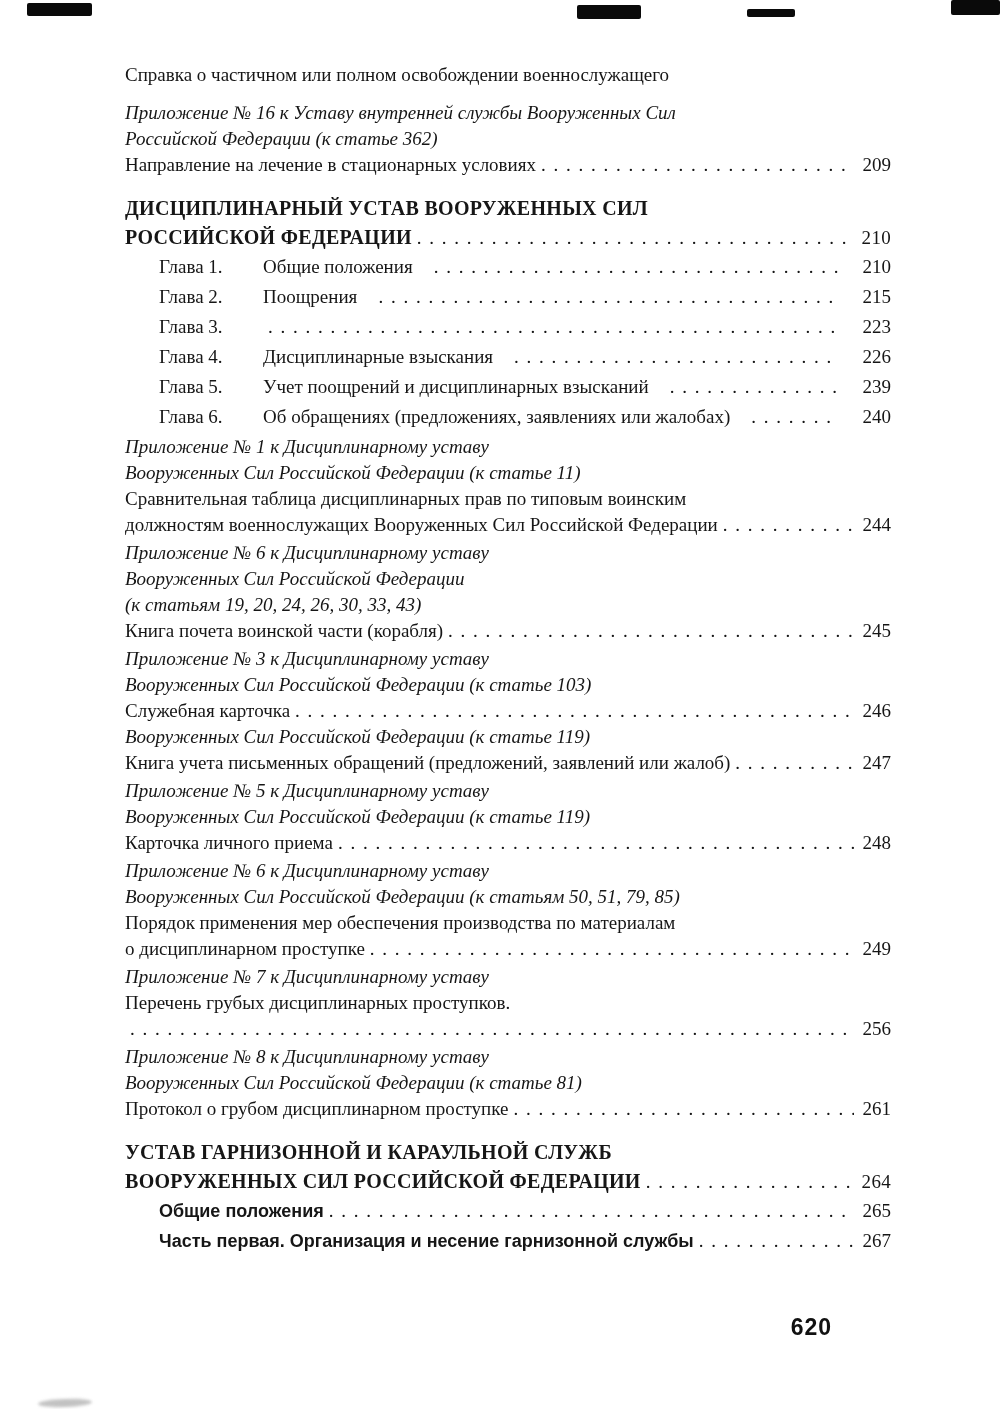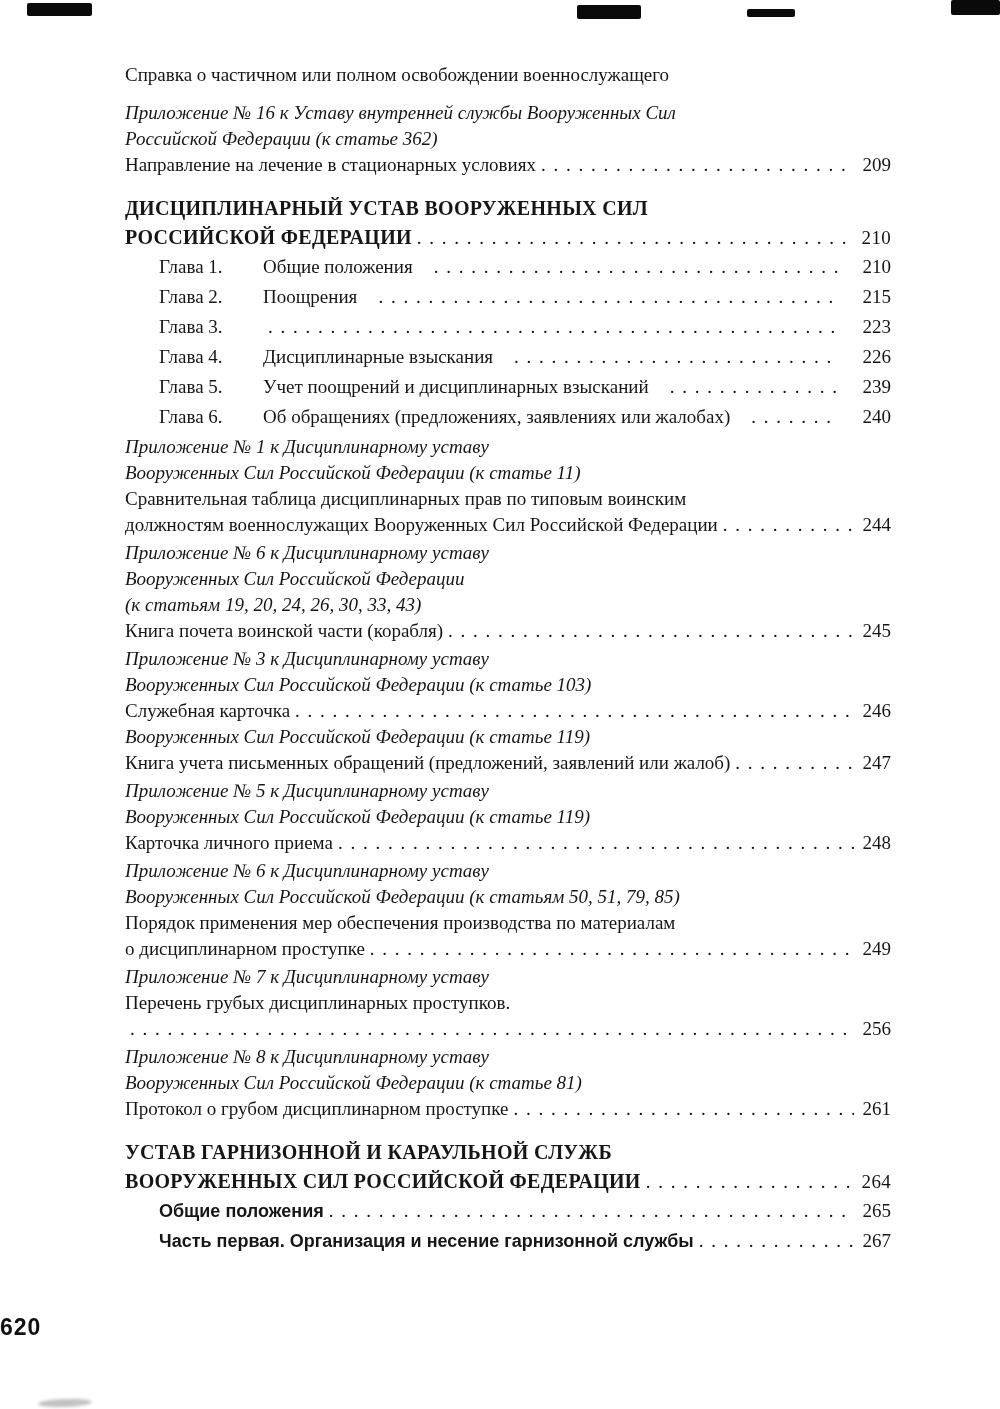--- a/index.html
+++ b/index.html
@@ -41,21 +41,21 @@
   }
   .dots::after{
     content:". . . . . . . . . . . . . . . . . . . . . . . . . . . . . . . . . . . . . . . . . . . . . . . . . . . . . . . . . . . . . . . . . . . . . . . . . . . . . . . . . . . . . . . .";
   }
   .pg{
     flex:0 0 auto;min-width:32px;text-align:right;
     font-style:normal;font-weight:400;font-size:19px;
     font-family:"Liberation Serif","DejaVu Serif",serif;
   }
   .folio{
-    position:absolute;left:0;top:1314px;width:832px;text-align:left;
+    position:absolute;left:0;top:1314px;width:832px;text-align:right;
     font-family:"Liberation Sans","DejaVu Sans",sans-serif;
     font-weight:bold;font-size:23px;letter-spacing:1px;color:#111;
   }
   .art{position:absolute;background:#0a0a0a;border-radius:2px;}
   .art-b1{left:27px;top:3px;width:65px;height:13px;}
   .art-b2{left:577px;top:5px;width:64px;height:14px;}
   .art-b3{left:747px;top:9px;width:48px;height:8px;}
   .art-b4{left:951px;top:0px;width:49px;height:15px;}
   .smudge{
     position:absolute;left:38px;top:1399px;width:54px;height:8px;

